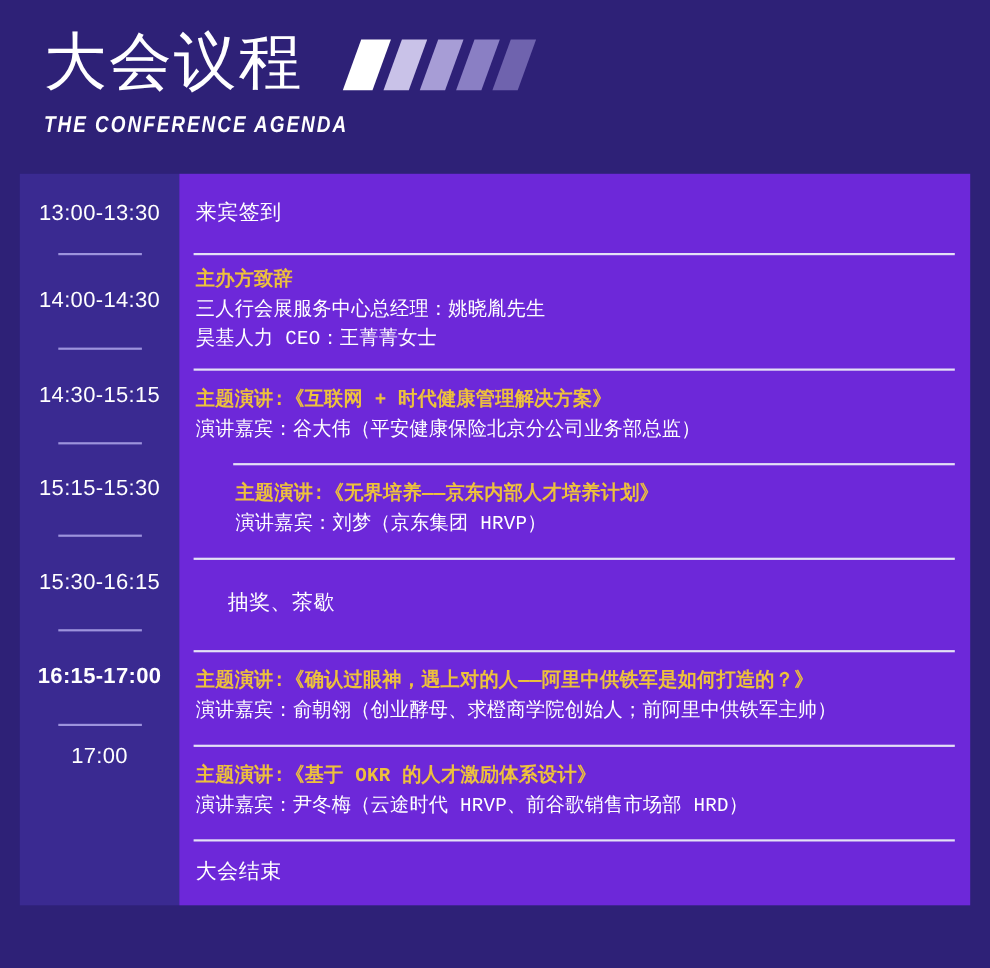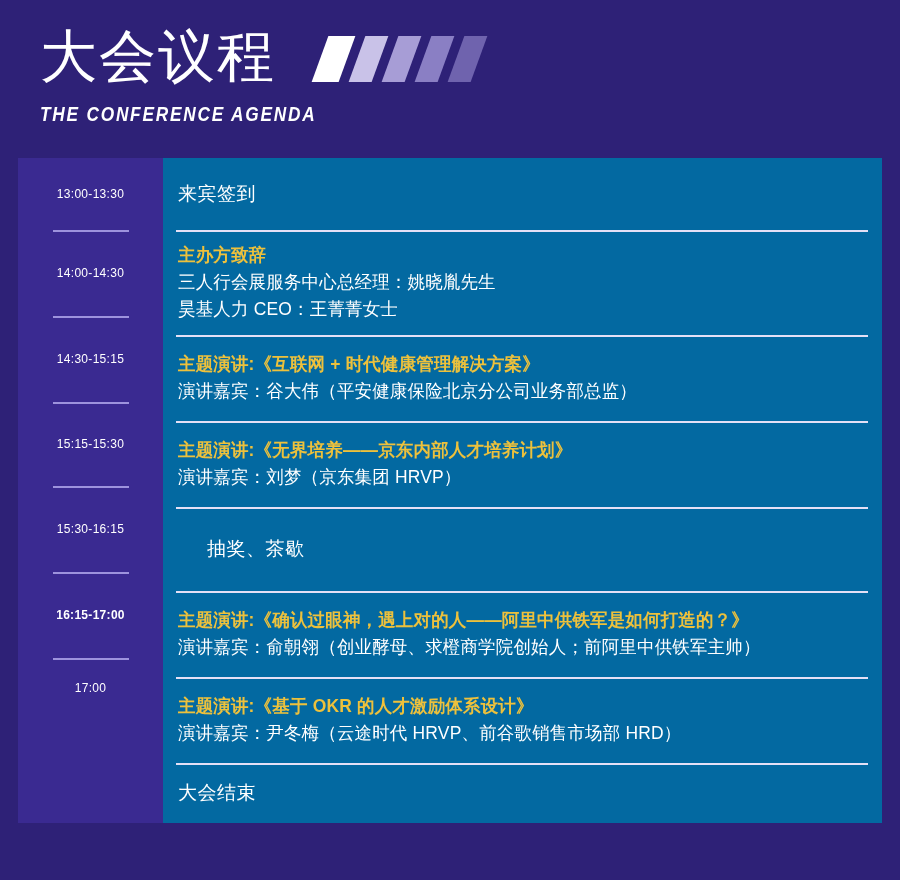--- a/index.html
+++ b/index.html
@@ -76,39 +76,40 @@
     width: 864px;
     display: flex;
   }
   .col-time {
     width: 145px;
     flex: 0 0 145px;
     background: #3a2a91;
   }
   .col-body {
     flex: 1 1 auto;
-    background: #0369a1;
+    background: #6d28d9;
+    font-family: Liberation Mono, monospace;
   }
 
   .trow {
     position: relative;
     box-sizing: border-box;
     display: flex;
     flex-direction: column;
     justify-content: center;
   }
 
   
   .col-time .trow {
     align-items: center;
     text-align: center;
   }
   .time-text {
     color: #ffffff;
-    font-size: 12px;
+    font-size: 20px;
     line-height: 24px;
     letter-spacing: 0.3px;
     white-space: nowrap;
   }
   .col-time .trow + .trow::before {
     content: "";
     position: absolute;
     top: 0;
     left: 50%;
     transform: translateX(-50%);
@@ -208,21 +209,21 @@
       </div>
       <div class="trow" style="height: 105px;">
         <div class="line-title shrink sh97">主办方致辞</div>
         <div class="line-plain shrink sh97">三人行会展服务中心总经理：姚晓胤先生</div>
         <div class="line-plain shrink sh97">昊基人力 CEO：王菁菁女士</div>
       </div>
       <div class="trow" style="height: 86px; justify-content: center;">
         <div class="line-title shrink sh97">主题演讲:《互联网 + 时代健康管理解决方案》</div>
         <div class="line-plain shrink sh97">演讲嘉宾：谷大伟（平安健康保险北京分公司业务部总监）</div>
       </div>
-      <div class="trow" style="height: 86px;">
+      <div class="trow" style="height: 86px; margin-left: 36px;">
         <div class="line-title shrink sh97">主题演讲:《无界培养——京东内部人才培养计划》</div>
         <div class="line-plain shrink sh97">演讲嘉宾：刘梦（京东集团 HRVP）</div>
       </div>
       <div class="trow" style="height: 84px; padding-left: 44px;">
         <div class="line-single">抽奖、茶歇</div>
       </div>
       <div class="trow" style="height: 86px;">
         <div class="line-title shrink sh97">主题演讲:《确认过眼神，遇上对的人——阿里中供铁军是如何打造的？》</div>
         <div class="line-plain shrink sh97">演讲嘉宾：俞朝翎（创业酵母、求橙商学院创始人；前阿里中供铁军主帅）</div>
       </div>

